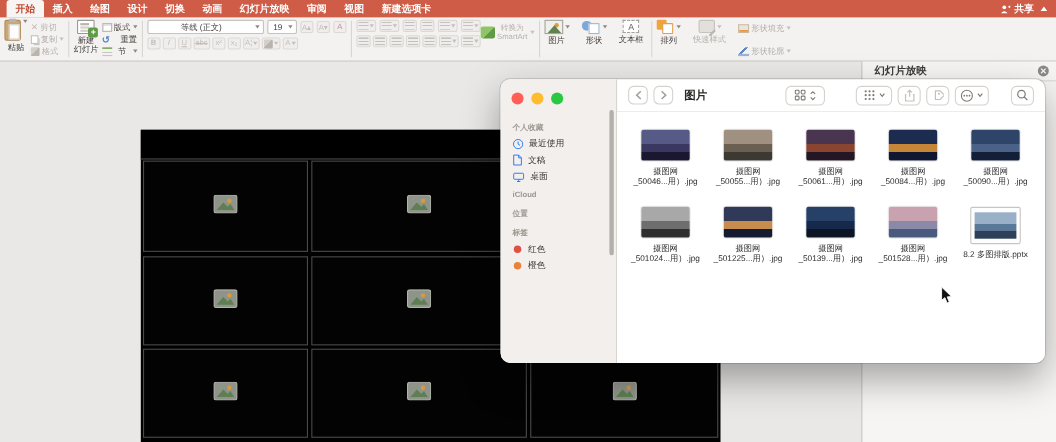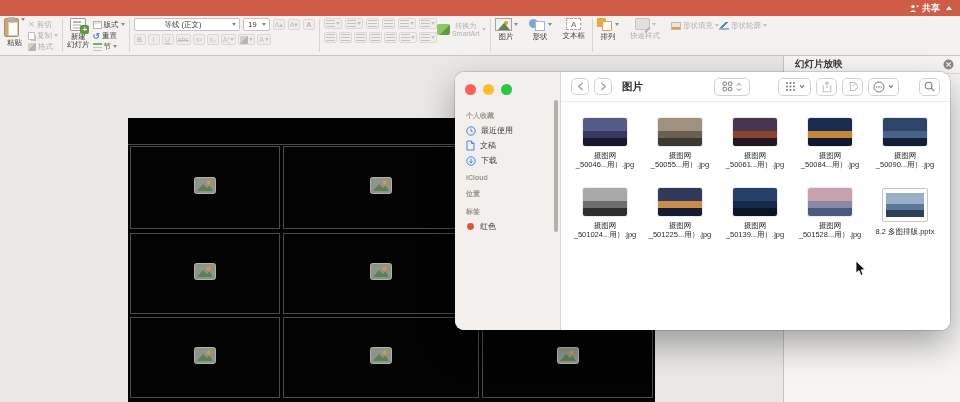--- a/index.html
+++ b/index.html
@@ -16,21 +16,21 @@
   .caret-up { width:0; height:0; border-left:3px solid transparent; border-right:3px solid transparent; border-bottom:4px solid #fff; }
 
   
   .ribbon { position:absolute; left:0; top:16px; width:960px; height:40px; background:#f4f2f1; border-bottom:1px solid #c9c6c3; display:flex; align-items:flex-start; padding:2px 0 0 4px; }
   .vsep { width:1px; height:33px; background:#d9d6d2; margin:1px 4px 0 4px; flex:none; }
   .rgroup { display:flex; align-items:flex-start; flex:none; }
   .bigbtn { display:flex; flex-direction:column; align-items:center; margin-right:3px; }
   .biglabel { font-size:7.5px; color:#403c39; line-height:8px; text-align:center; margin-top:2px; white-space:nowrap; }
   .minicol { display:flex; flex-direction:column; gap:2px; margin-top:2px; }
   .minibtn { display:flex; align-items:center; gap:2px; font-size:7.5px; color:#b5b0ac; line-height:9px; white-space:nowrap; }
-  .minibtn.en { color:#4a453f; }
+  .minibtn.en { color:#4a453f;justify-content:space-between; }
   .cv { width:0; height:0; border-left:2.5px solid transparent; border-right:2.5px solid transparent; border-top:3px solid #8d8984; flex:none; }
   .cv.dis { border-top-color:#c4c0bb; }
 
   .ic-clip { width:15px; height:19px; background:#c9a878; border:1px solid #ad8d5d; border-radius:2px; position:relative; }
   .ic-clip:before { content:""; position:absolute; left:3px; top:-2px; width:7px; height:3px; background:#b5b5b5; border-radius:1px; }
   .ic-clip:after { content:""; position:absolute; left:3px; top:3px; width:8px; height:12px; background:#fdfdfd; border:1px solid #d0cdc8; }
   .ic-cut { color:#c0bbb6; font-size:8px; }
   .ic-copy { width:7px; height:8px; border:1px solid #c4c0bb; background:#fff; box-shadow:2px 2px 0 -1px #c4c0bb; }
   .ic-brush { width:8px; height:8px; background:linear-gradient(135deg,#d3cfca 45%,#b9b4ae 45%); border-radius:1px; }
   .ic-newslide { width:16px; height:13px; background:#fff; border:1px solid #9d9a95; border-radius:1px; position:relative; }
@@ -56,21 +56,21 @@
   .ic-shapes:before { content:""; position:absolute; left:0; top:1px; width:9px; height:9px; border-radius:50%; background:#7fa8d8; }
   .ic-shapes:after { content:""; position:absolute; right:1px; top:3px; width:8px; height:8px; background:#fff; border:1px solid #9bb8d8; }
   .ic-textbox { width:15px; height:12px; border:1px dashed #a7a39e; background:#fff; font-size:8px; color:#6b6763; text-align:center; line-height:12px; }
   .ic-arrange { position:relative; width:16px; height:13px; }
   .ic-arrange:before { content:""; position:absolute; left:0; top:0; width:9px; height:9px; background:#f0a53c; border-radius:1px; }
   .ic-arrange:after { content:""; position:absolute; right:1px; bottom:0; width:8px; height:8px; background:#fff; border:1px solid #e0a050; border-radius:1px; }
   .ic-quick { width:15px; height:12px; background:#e3e0dc; border:1px solid #c6c2bd; border-radius:2px; position:relative; }
   .ic-quick:after { content:""; position:absolute; right:-2px; bottom:-2px; width:7px; height:2px; background:#b9b4ae; transform:rotate(-45deg); }
   .ic-fill { width:10px; height:8px; background:linear-gradient(to bottom,#e8e5e1 0 4px,#e89b3c 4px); border:1px solid #cbb89a; }
   .ic-outline { width:10px; height:8px; background:linear-gradient(135deg,transparent 0 40%,#5d86c0 40% 60%,transparent 60%); border-bottom:2px solid #9ab4d8; }
-  .stackcol { display:flex; flex-direction:row; gap:0; margin-top:3px; }
+  .stackcol { display:flex; flex-direction:column; gap:12px; margin-top:3px; }
 
   
   .slide { position:absolute; left:128px; top:118px; width:527px; height:284px; background:#000; }
   .cell { position:absolute; background:#030303; border:1px solid #4a4a4a; display:flex; align-items:center; justify-content:center; }
   .band { position:absolute; background:#000; border-bottom:1px solid #4a4a4a; }
 
   
   .panel { position:absolute; left:783px; top:56px; width:177px; height:346px; background:#f6f5f4; border-left:1px solid #c6c3c0; }
   .panel-head { display:flex; align-items:center; height:18px; padding:0 6px 0 11px; border-bottom:1px solid #dbd8d5; }
   .panel-title { font-size:9.5px; font-weight:bold; color:#3c3a37; flex:1; }
@@ -98,20 +98,32 @@
 
   
   .cursor { position:absolute; left:855px; top:261px; width:12px; height:16px; pointer-events:none; z-index:50; }
 </style>
 </head>
 <body>
 
 <div class="stage">
 
   <div class="tabbar">
+    <div class="tabs" id="tabs">
+        <span class="tab active">开始</span>
+        <span class="tab">插入</span>
+        <span class="tab">绘图</span>
+        <span class="tab">设计</span>
+        <span class="tab">切换</span>
+        <span class="tab">动画</span>
+        <span class="tab">幻灯片放映</span>
+        <span class="tab">审阅</span>
+        <span class="tab">视图</span>
+        <span class="tab">新建选项卡</span>
+      </div>
     <div class="tabbar-right">
       <span style="display:flex;align-items:center;gap:3px;">
         <svg width="10" height="9" viewBox="0 0 10 9">
             <circle cx="4" cy="2.6" r="1.7" fill="#fff"></circle>
             <path d="M1 8 q3 -3.4 6 0 Z" fill="#fff"></path>
             <path d="M7.6 2.2 h2 M8.6 1.2 v2" stroke="#fff" stroke-width="0.9"></path>
           </svg>
         <span>共享</span>
       </span>
       <span class="caret-up"></span>
@@ -428,37 +440,45 @@
             <span style="display: inline-flex;">
               <svg width="9" height="11" viewBox="0 0 9 11">
                 <path d="M1 1 H5.5 L8 3.5 V10 H1 Z" fill="none" stroke="#2f7cf6" stroke-width="0.9"></path>
                 <path d="M5.5 1 V3.5 H8" fill="none" stroke="#2f7cf6" stroke-width="0.9"></path>
               </svg>
             </span>
             <span>文稿</span>
           </div>
           <div class="sb-item">
             <span style="display: inline-flex;">
-              <svg width="10" height="10" viewBox="0 0 10 10">
-                <circle cx="5" cy="5" r="4.2" fill="none" stroke="#2f7cf6" stroke-width="0.9"></circle>
-                <path d="M5 2.8 V6.6 M3.5 5.4 L5 7 L6.5 5.4" fill="none" stroke="#2f7cf6" stroke-width="0.9"></path>
+              <svg width="11" height="10" viewBox="0 0 11 10">
+                <rect x="1" y="1.5" width="9" height="5.5" rx="0.8" fill="none" stroke="#2f7cf6" stroke-width="0.9"></rect>
+                <path d="M4 9 H7 M5.5 7 V9" stroke="#2f7cf6" stroke-width="0.9"></path>
               </svg>
             </span>
-            <span>下载</span>
+            <span>桌面</span>
           </div>
           <div class="sb-header">iCloud</div>
           <div class="sb-header">位置</div>
           <div class="sb-header">标签</div>
           <div class="sb-item">
             <span style="display: inline-flex;">
               <svg width="9" height="9" viewBox="0 0 9 9">
                 <circle cx="4.5" cy="4.5" r="3.4" fill="#e05043"></circle>
               </svg>
             </span>
             <span>红色</span>
+          </div>
+          <div class="sb-item">
+            <span style="display: inline-flex;">
+              <svg width="9" height="9" viewBox="0 0 9 9">
+                <circle cx="4.5" cy="4.5" r="3.4" fill="#e8833a"></circle>
+              </svg>
+            </span>
+            <span>橙色</span>
           </div>
         </div>
       <span class="sb-scroll"></span>
     </div>
     <div class="fmain">
       <div class="ftitlebar">
         <span class="navbtn">
             <svg width="7" height="9" viewBox="0 0 7 9">
               <path d="M5.5 1 L1.8 4.5 L5.5 8" fill="none" stroke="#a3a09b" stroke-width="1.4"></path>
             </svg>

